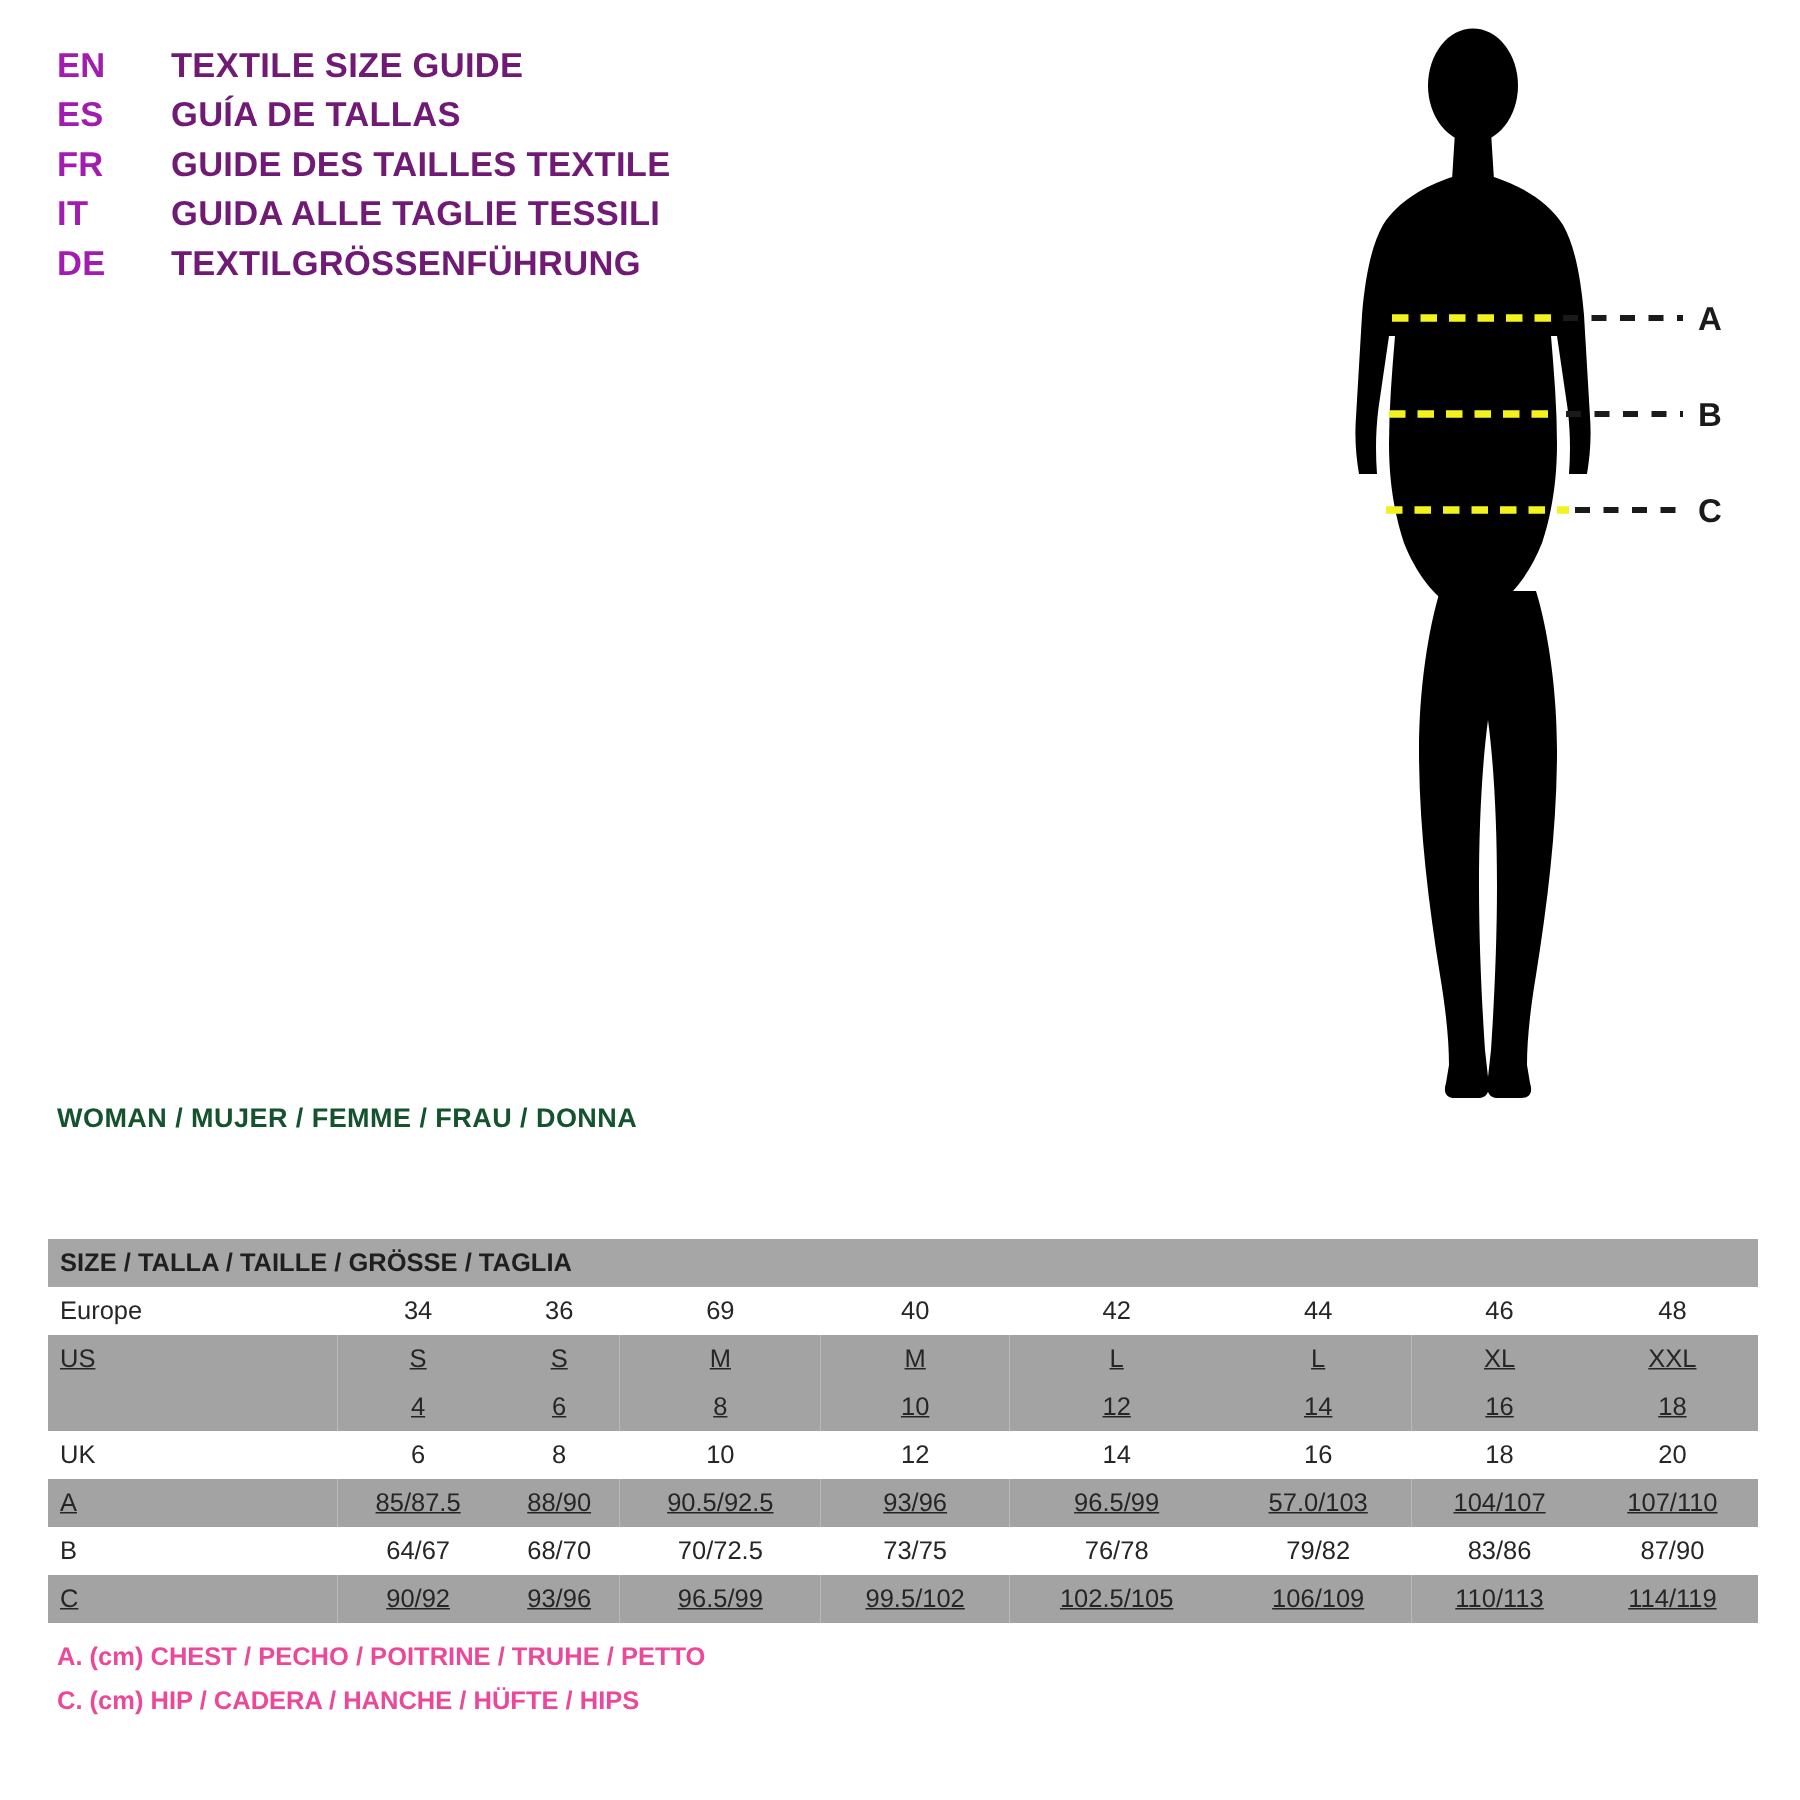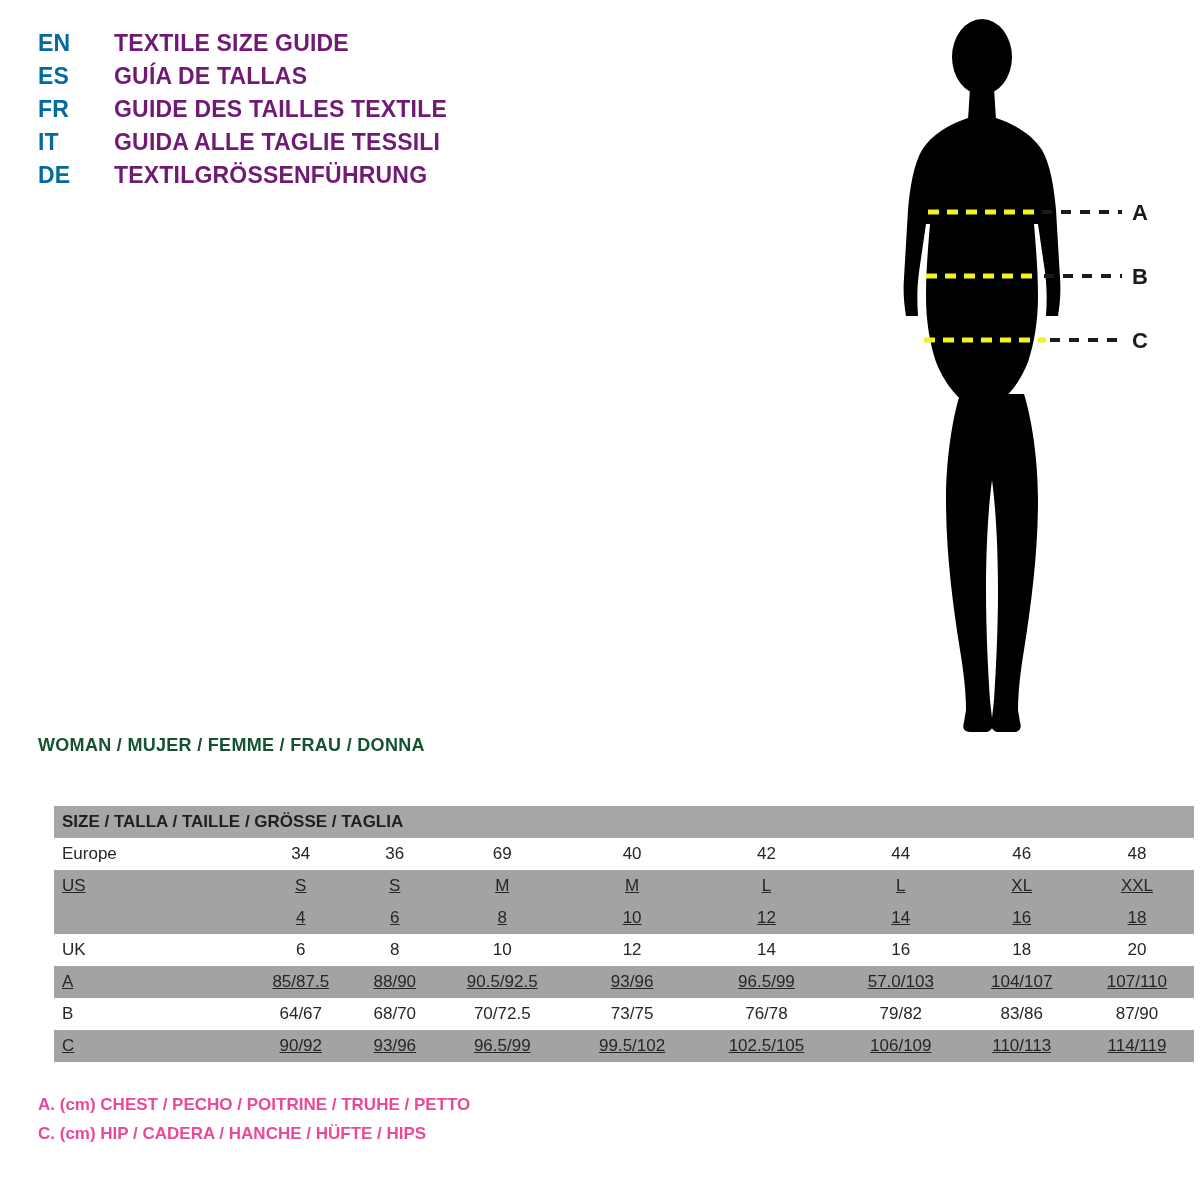--- a/index.html
+++ b/index.html
@@ -27,21 +27,21 @@
     display: flex;
     align-items: baseline;
     height: 33px;
     white-space: nowrap;
   }
   .lang-code {
     width: 76px;
     font-size: 23px;
     font-weight: 700;
     letter-spacing: 0.2px;
-    color: #0369a1;
+    color: #a21caf;
   }
   .lang-text {
     font-size: 23px;
     font-weight: 700;
     letter-spacing: 0.2px;
     color: #701a75;
   }
 
   
   .figure-wrap {
@@ -73,26 +73,25 @@
     top: 735px;
     font-size: 18px;
     font-weight: 700;
     letter-spacing: 0.3px;
     color: #14532d;
   }
 
   table.size-table {
     position: absolute;
     left: 32px;
-    top: 806px;
+    top: 826px;
     width: 1140px;
     border-collapse: collapse;
     font-size: 17px;
     color: #262626;
-    margin-left: 22px;
   }
   table.size-table th,
   table.size-table td {
     padding: 0;
     height: 32px;
     font-weight: 400;
     text-align: center;
     vertical-align: middle;
   }
   table.size-table th.row-head,

